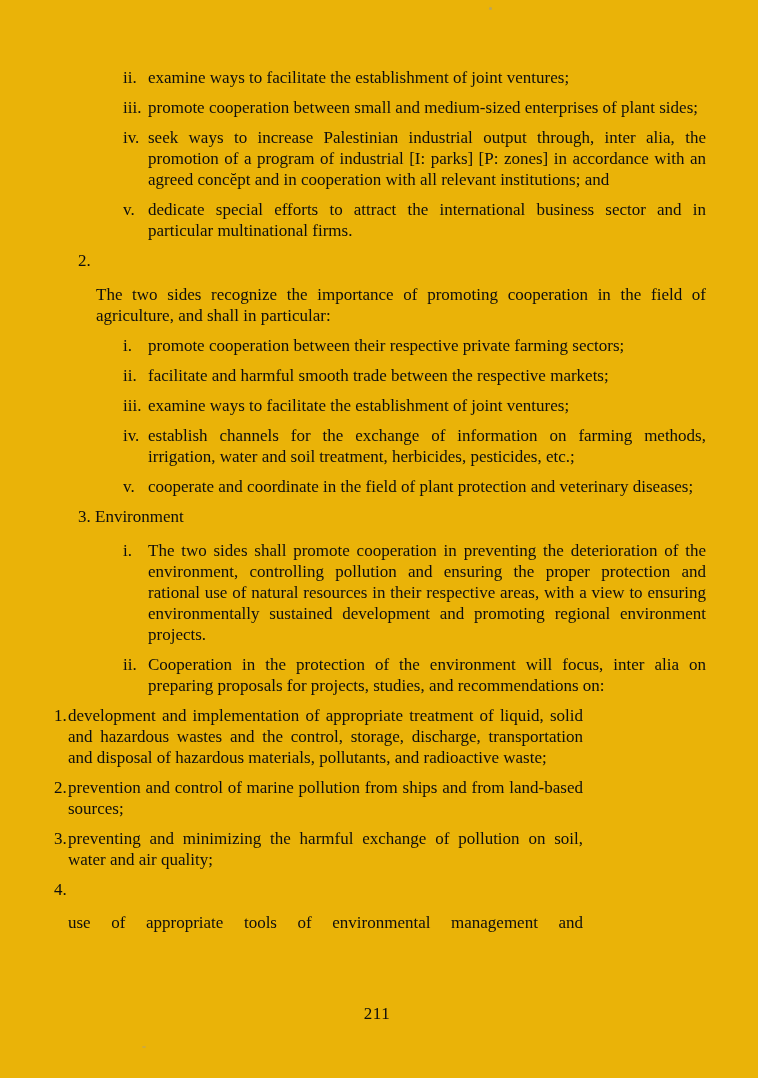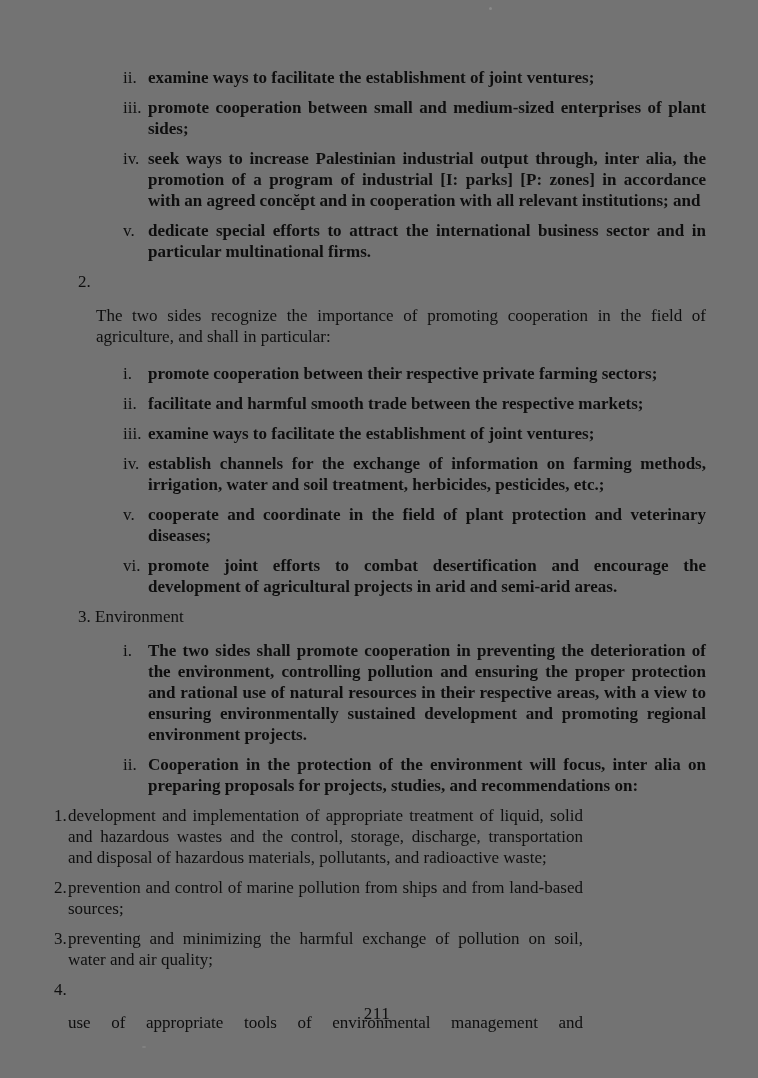--- a/index.html
+++ b/index.html
@@ -1,20 +1,20 @@
 <!DOCTYPE html>
 <html><head>
 <meta charset="utf-8">
 <style>
   html, body { margin: 0; padding: 0; background: #ffffff; }
   .page {
     position: relative;
     width: 758px;
     height: 1078px;
-    background: #737373;
+    background: #eab308;
     box-sizing: border-box;
     padding-top: 67px;
     overflow: hidden;
     font-family: "Liberation Serif", "DejaVu Serif", serif;
     font-size: 17px;
     line-height: 21px;
     color: #0e0e0e;
     font-weight: 500;
   }
   .list-item {
@@ -23,31 +23,30 @@
     width: 583px;
     margin-bottom: 9px;
   }
   .list-item .marker {
     flex: 0 0 25px;
     text-align: left;
   }
   .list-item .text {
     flex: 1;
     text-align: justify;
-    font-weight: bold;
   }
   .section { margin-top: 3px; }
   .section-heading {
     display: flex;
     margin-left: 78px;
     margin-bottom: 13px;
   }
   .section-heading .h-num { flex: 0 0 17px; }
   .section-intro {
-    margin: 0 0 16px 96px;
+    margin: 0 0 9px 96px;
     width: 610px;
     text-align: justify;
   }
   .sub-list {
     margin-left: 54px; 
     margin-top: 9px;
   }
   .sub-item {
     display: flex;
     width: 529px;
@@ -117,24 +116,20 @@
       <span class="text">examine ways to facilitate the establishment of joint ventures;</span>
     </div>
     <div class="list-item">
       <span class="marker">iv.</span>
       <span class="text">establish channels for the exchange of information on farming methods, irrigation, water and soil treatment, herbicides, pesticides, etc.;</span>
     </div>
     <div class="list-item">
       <span class="marker">v.</span>
       <span class="text">cooperate and coordinate in the field of plant protection and veterinary diseases;</span>
     </div>
-    <div class="list-item">
-      <span class="marker">vi.</span>
-      <span class="text">promote joint efforts to combat desertification and encourage the development of agricultural projects in arid and semi-arid areas.</span>
-    </div>
   </div>
 
   <div class="section">
     <div class="section-heading">
       <span class="h-num">3.</span>
       <span class="h-title">Environment</span>
     </div>
 
     <div class="list-item">
       <span class="marker">i.</span>

